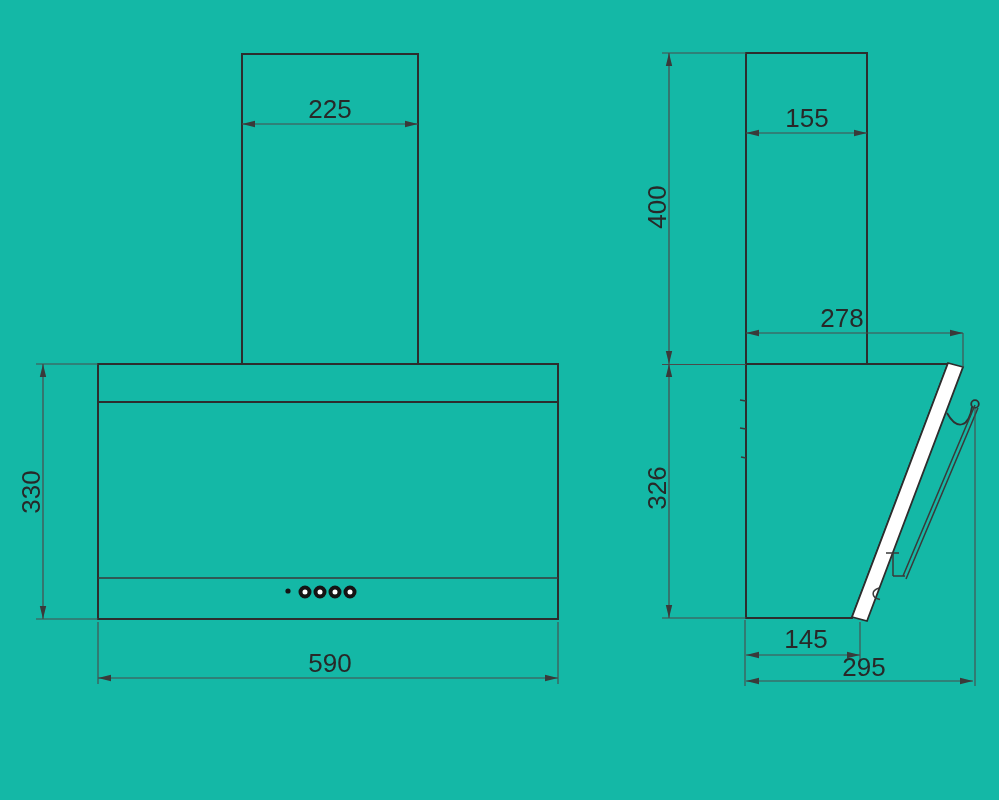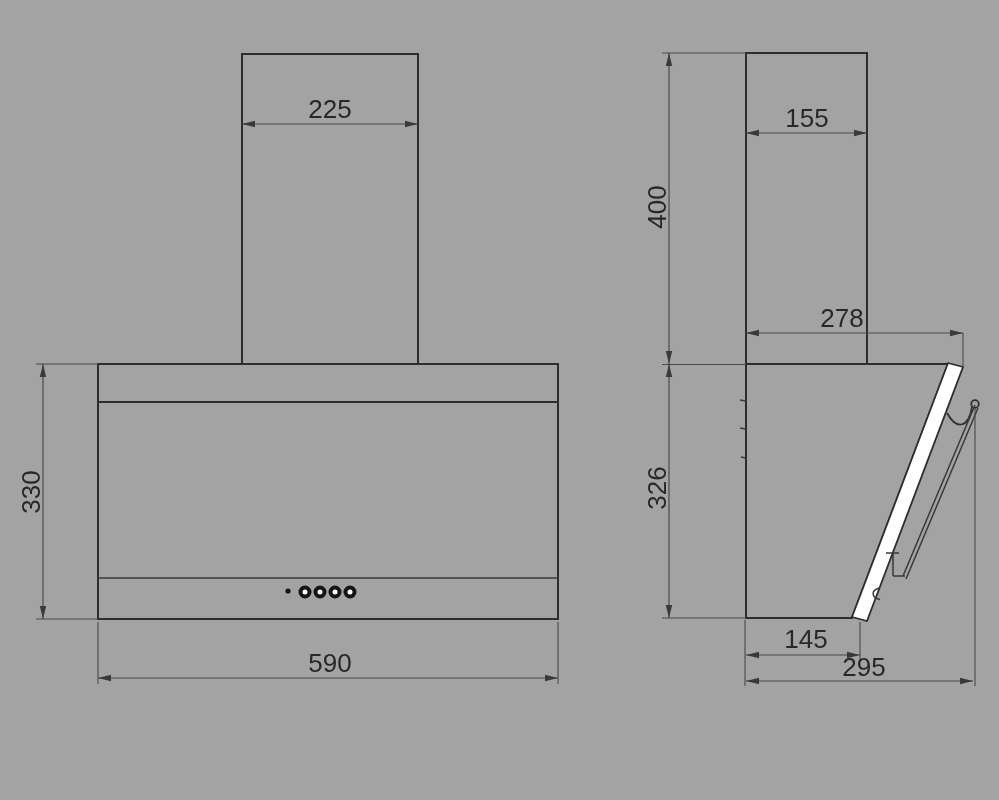--- a/index.html
+++ b/index.html
@@ -4,21 +4,21 @@
 <style>
   html, body {
     margin: 0;
     padding: 0;
     background: #ffffff;
   }
   .sheet {
     position: relative;
     width: 999px;
     height: 800px;
-    background: #a3a3a3;
+    background: #14b8a6;
     font-family: "Liberation Sans", sans-serif;
     overflow: hidden;
   }
   svg { display: block; }
   .geo       { stroke: #2d2d2d; stroke-width: 2;   fill: none; stroke-linejoin: miter; stroke-linecap: butt; }
   .geo-mid   { stroke: #303030; stroke-width: 1.8; fill: none; stroke-linejoin: miter; }
   .geo-thin  { stroke: #3a3a3a; stroke-width: 1.5; fill: none; }
   .glass     { stroke: #2d2d2d; stroke-width: 1.8; fill: #ffffff; }
   .dim-line  { stroke: #4a4a4a; stroke-width: 1.2; fill: none; }
   .ext-line  { stroke: #4a4a4a; stroke-width: 1.1; fill: none; }

